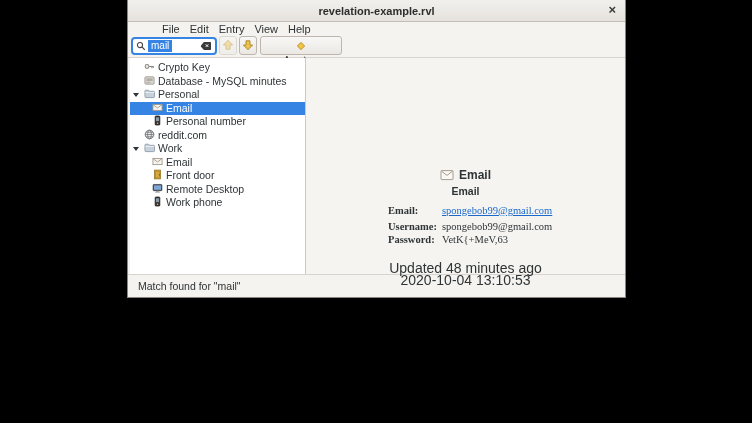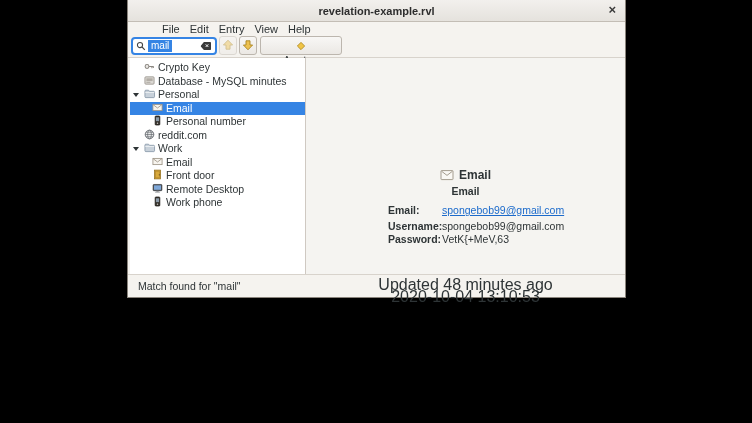--- a/index.html
+++ b/index.html
@@ -57,26 +57,26 @@
 
   
   .details { flex:1; position:relative; background:#f5f4f1; color:#2e3436; }
   .d-header { position:absolute; top:110px; left:0; right:0; display:flex;
               align-items:center; justify-content:center; gap:5px; }
   .d-header-icon svg { display:block; width:14px; height:12px; }
   .d-title { font-size:12px; font-weight:bold; }
   .d-sub { position:absolute; top:127px; left:0; right:0; text-align:center;
            font-size:10.5px; font-weight:bold; }
   .d-fields { position:absolute; top:146px; left:82px; }
-  .d-row { display:flex; line-height:13px; font-size:10.5px; }
+  .d-row { display:flex; line-height:13px; font-size:10.5px;font-family:Liberation Serif, serif; }
   .d-row.gap { margin-bottom:3px; }
   .d-label { font-weight:bold; width:54px; flex:0 0 54px; }
   .link { color:#1b6acb; text-decoration:underline; }
   .d-updated { position:absolute; top:205px; left:0; right:0; text-align:center;
-               font-size:16px; line-height:11.5px;margin-top:16px; }
+               font-size:14px; line-height:11.5px; }
 
   
   .statusbar { flex:0 0 23px; border-top:1px solid #d8d3cc; background:#f5f3ef;
                display:flex; align-items:center; padding-left:10px;
                font-size:10.5px; color:#2e3436; }
   svg { overflow:visible; }
 </style>
 </head>
 <body>
 

